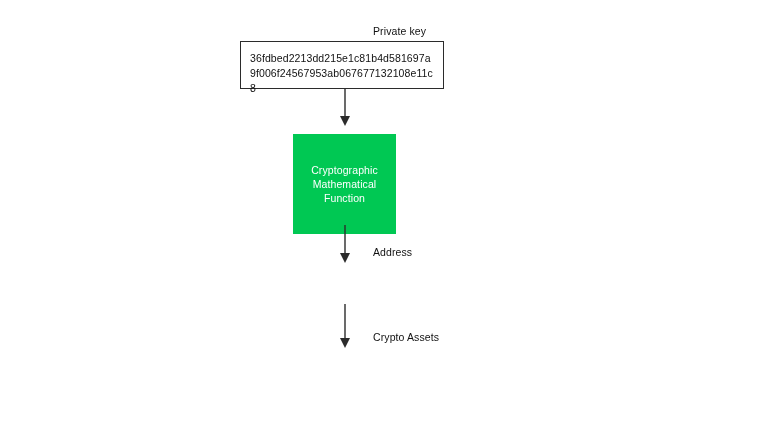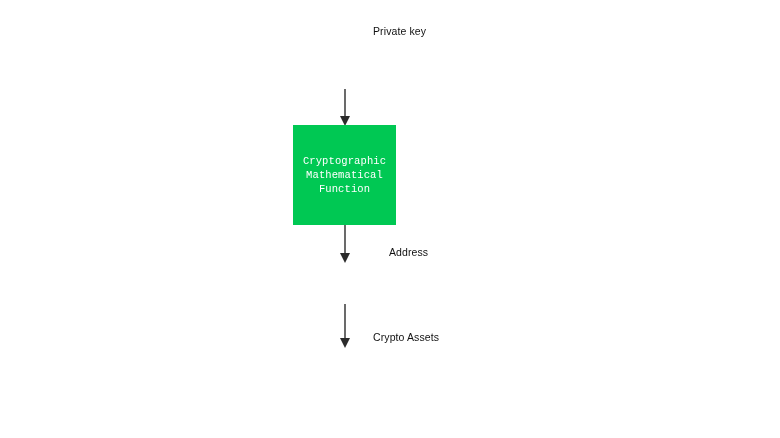--- a/index.html
+++ b/index.html
@@ -74,39 +74,42 @@
     position: absolute;
   }
   .connector svg {
     display: block;
   }
 
   
   #box-private-key   { left: 240px; top: 41px;  width: 204px; height: 48px; }
   #cap-private-key   { left: 373px; top: 24px; }
 
-  #box-function      { left: 293px; top: 125px; width: 103px; height: 100px; font-family: Liberation Mono, monospace; }
+  #box-function      { left: 293px; top: 134px; width: 103px; height: 100px; }
 
   #box-address       { left: 240px; top: 262px; width: 204px; height: 42px; }
-  #cap-address       { left: 389px; top: 245px; }
+  #cap-address       { left: 373px; top: 245px; }
 
   #box-assets        { left: 240px; top: 347px; width: 204px; height: 40px; }
   #cap-assets        { left: 373px; top: 330px; }
 
   #arrow-1 { left: 337px; top: 89px;  width: 16px; height: 37px; }
   #arrow-2 { left: 337px; top: 225px; width: 16px; height: 38px; }
   #arrow-3 { left: 337px; top: 304px; width: 16px; height: 44px; }
 </style>
 </head>
 <body>
 
 <div id="canvas">
 
   <div class="caption" id="cap-private-key">Private key</div>
 
+  <div class="node-box" id="box-private-key">
+    <span class="node-text">36fdbed2213dd215e1c81b4d581697a9f006f24567953ab067677132108e11c8</span>
+  </div>
 
   <div class="connector" id="arrow-1">
     <svg width="16" height="37" viewBox="0 0 16 37">
       <line x1="8" y1="0" x2="8" y2="29" stroke="#2b2b2b" stroke-width="1.4"></line>
       <polygon points="3,27 13,27 8,37" fill="#2b2b2b"></polygon>
     </svg>
   </div>
 
   <div class="process-box" id="box-function" style="background:#00c853;">
     <span class="process-text">Cryptographic

